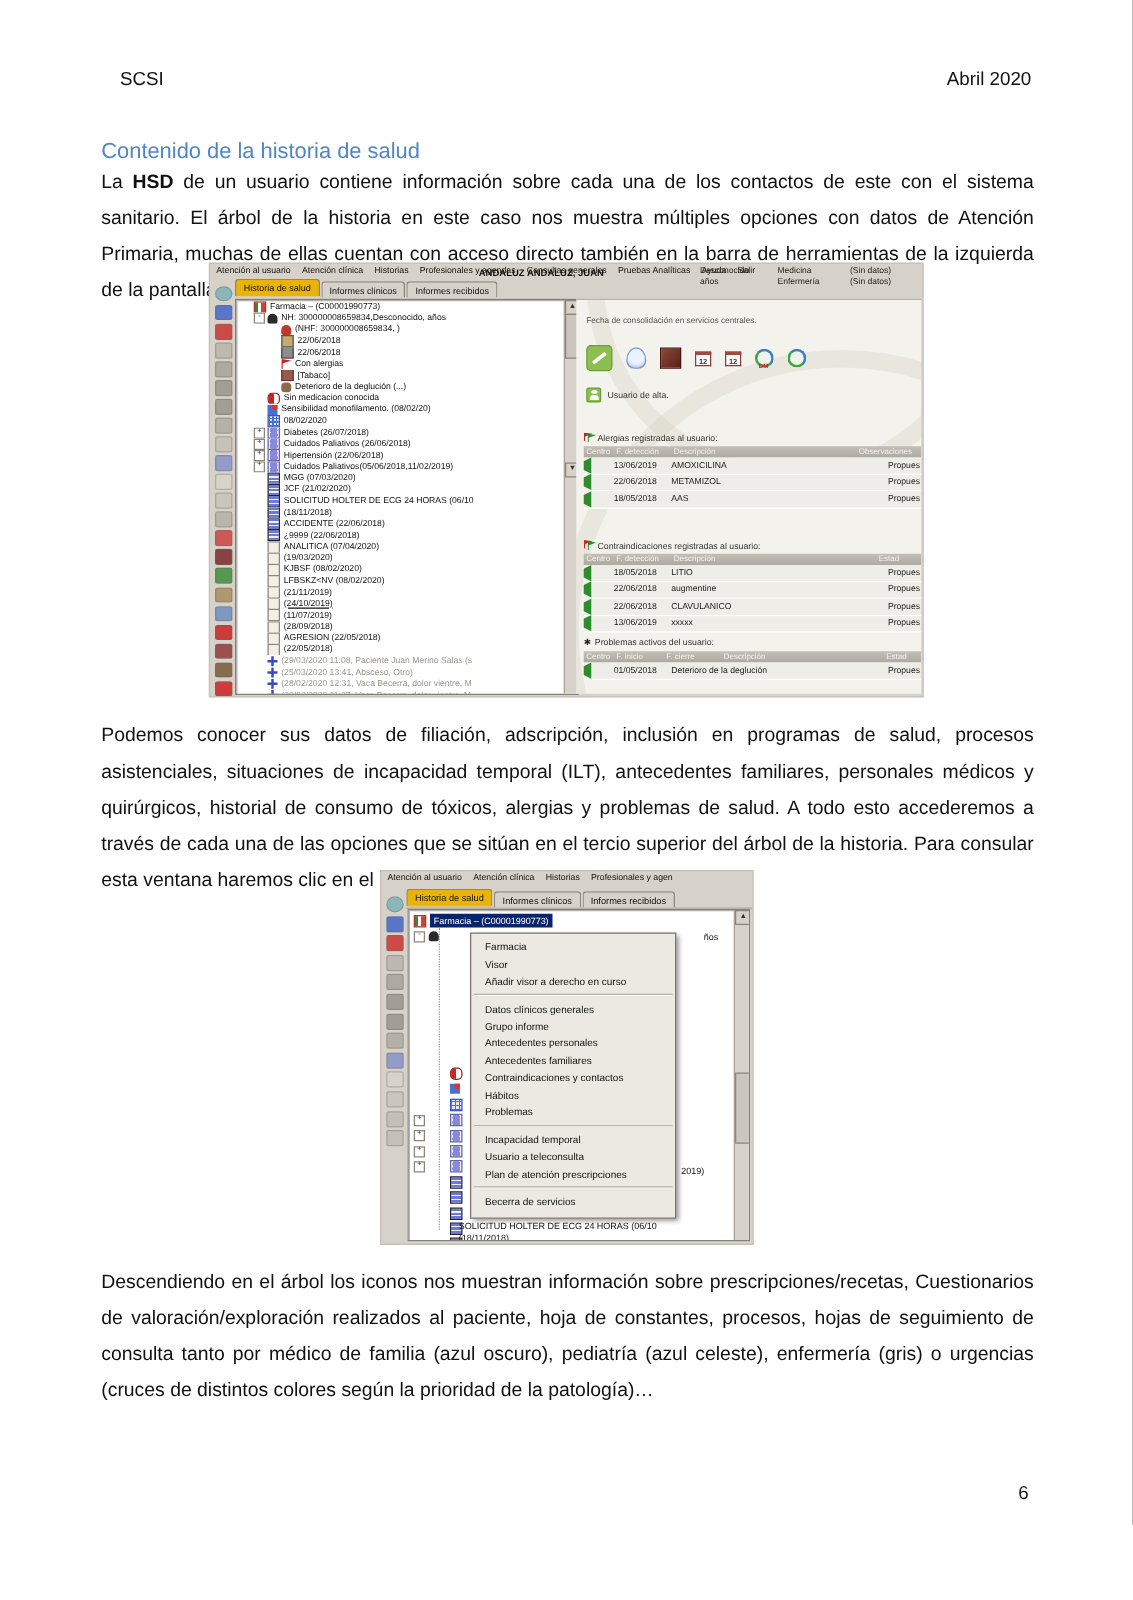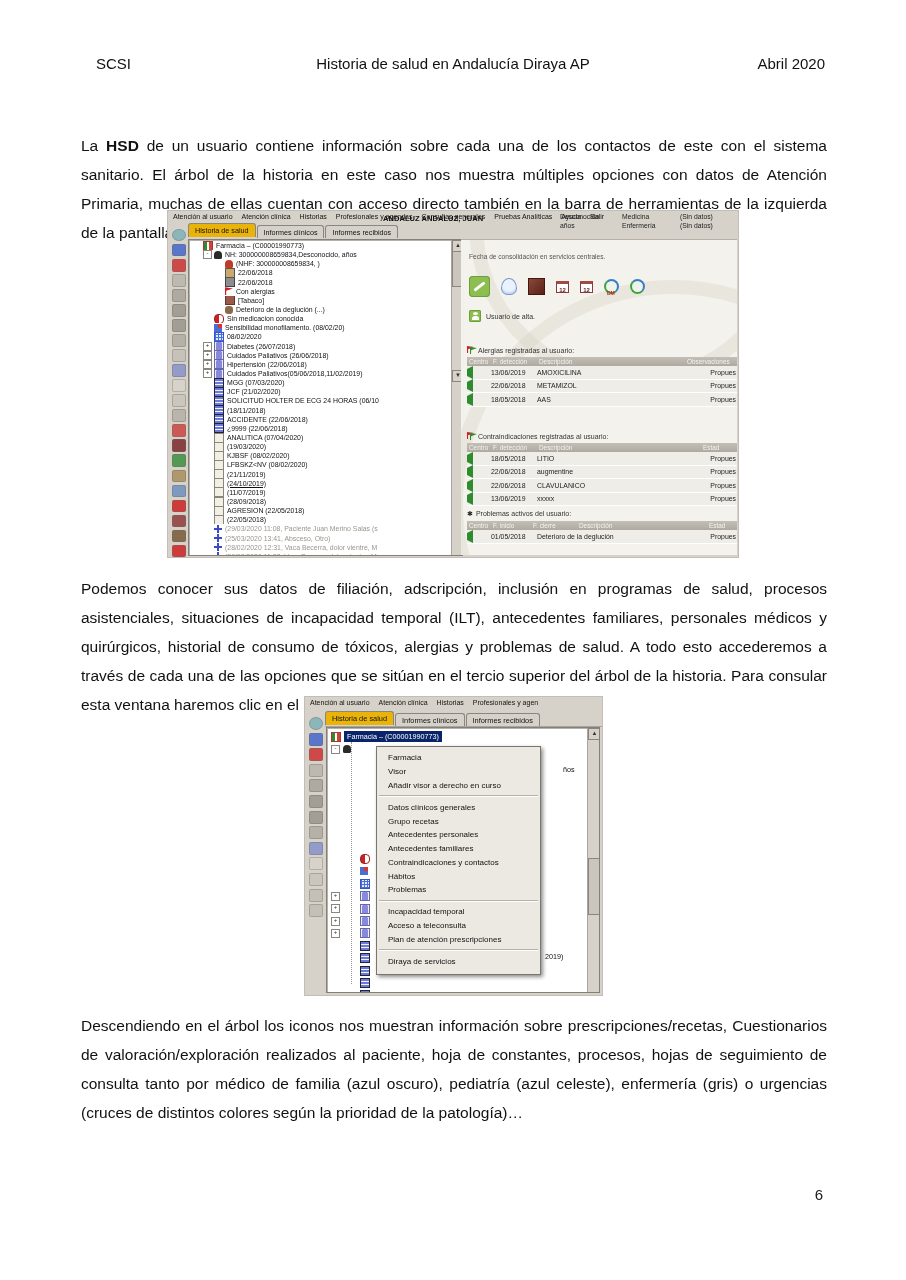--- a/index.html
+++ b/index.html
@@ -110,37 +110,37 @@
                   border-radius:3px 3px 0 0;}
 
   
   #shot2{left:305px;top:697px;width:297px;height:298px;}
   #shot2 .tabrow{position:absolute;left:20px;top:13px;right:0;height:16px;display:flex;border-bottom:1px solid #a9a59d;}
   #shot2 .tab{font-size:7.4px;}
   #s2-toolbar{left:1px;top:17px;bottom:0;width:19px;}
   #s2-treepanel{left:21px;top:30px;right:2px;bottom:2px;overflow:hidden;}
   .s2-rootrow{position:absolute;left:4px;top:3px;display:flex;align-items:center;}
   .s2-selbar{background:#0a246a;color:#fff;font-size:7.2px;padding:1px 3px;white-space:nowrap;}
-  .s2-frag{position:absolute;font-size:7.2px;color:#111;white-space:nowrap;margin-top:20px;}
+  .s2-frag{position:absolute;font-size:7.2px;color:#111;white-space:nowrap;}
   .dotline{position:absolute;border-left:1px dotted #9a968e;}
   .iconcol-item{position:absolute;display:flex;align-items:center;gap:4px;}
   .ctxmenu{position:absolute;left:49px;top:18px;width:163px;background:#ece9e2;
            border:1px solid #7a766e;box-shadow:2px 2px 4px rgba(0,0,0,.45);padding:4px 0 6px 0;}
   .ctxmenu .mi{font-size:8px;color:#111;padding:2.4px 6px 2.4px 11px;white-space:nowrap;}
   .ctxmenu .sep{height:1px;background:#b5b1a8;border-bottom:1px solid #fff;margin:3px 2px;}
 </style>
 </head>
 <body>
 
 <div class="page">
 
   <div class="hdr hdr-left">SCSI</div>
-  <div class="hdr hdr-center">Historia de salud en Andalucía Diraya AP</div>
   <div class="hdr hdr-right">Abril 2020</div>
 
+  <div class="section-title">Contenido de la historia de salud</div>
 
   <div class="para p1"><span>La </span><b>HSD</b><span> de un usuario contiene información sobre cada una de los contactos de este con el sistema sanitario. El árbol de la historia en este caso nos muestra múltiples opciones con datos de Atención Primaria, muchas de ellas cuentan con acceso directo también en la barra de herramientas de la izquierda de la pantalla.</span></div>
 
   <div class="shot" id="shot1">
     <div class="menubar" id="s1-menu">
         <span>Atención al usuario</span>
         <span>Atención clínica</span>
         <span>Historias</span>
         <span>Profesionales y agendas</span>
         <span>Consultas generales</span>
@@ -592,32 +592,32 @@
         <div class="btn" style="top:0;width:11px;">▲</div>
         <div class="thumb" style="top:130px;height:55px;width:11px;"></div>
       </div>
 
       <div class="ctxmenu" id="s2-ctx">
           <div class="mi">Farmacia</div>
           <div class="mi">Visor</div>
           <div class="mi">Añadir visor a derecho en curso</div>
           <div class="sep"></div>
           <div class="mi">Datos clínicos generales</div>
-          <div class="mi">Grupo recetas</div>
+          <div class="mi">Grupo informe</div>
           <div class="mi">Antecedentes personales</div>
           <div class="mi">Antecedentes familiares</div>
           <div class="mi">Contraindicaciones y contactos</div>
           <div class="mi">Hábitos</div>
           <div class="mi">Problemas</div>
           <div class="sep"></div>
           <div class="mi">Incapacidad temporal</div>
-          <div class="mi">Acceso a teleconsulta</div>
+          <div class="mi">Usuario a teleconsulta</div>
           <div class="mi">Plan de atención prescripciones</div>
           <div class="sep"></div>
-          <div class="mi">Diraya de servicios</div>
+          <div class="mi">Becerra de servicios</div>
         </div>
     </div>
   </div>
 
   <div class="para p3">Descendiendo en el árbol los iconos nos muestran información sobre prescripciones/recetas, Cuestionarios de valoración/exploración realizados al paciente, hoja de constantes, procesos, hojas de seguimiento de consulta tanto por médico de familia (azul oscuro), pediatría (azul celeste), enfermería (gris) o urgencias (cruces de distintos colores según la prioridad de la patología)…</div>
 
   <div class="pagenum">6</div>
 </div>
 
 </body></html>

